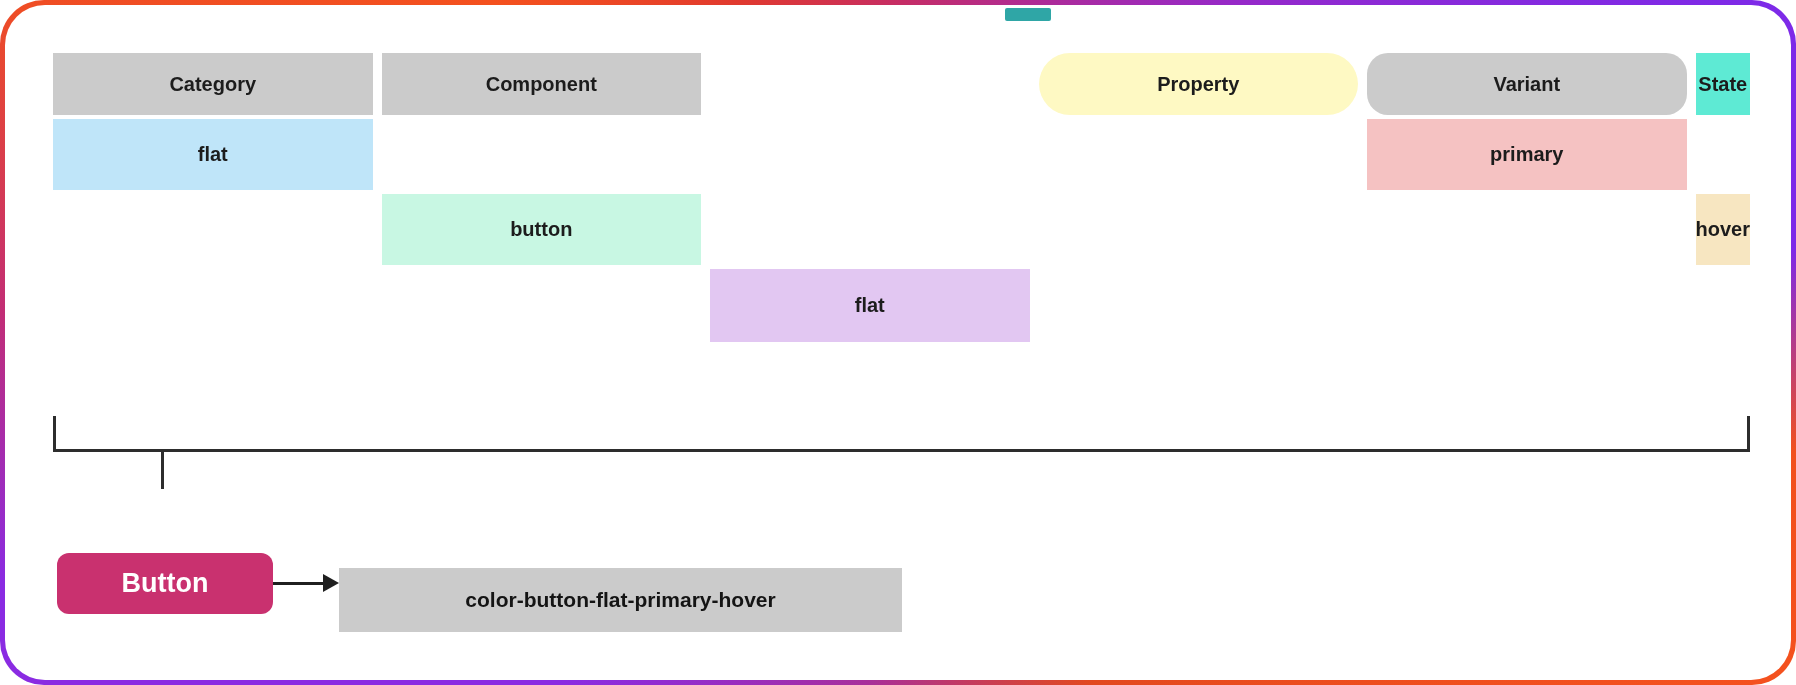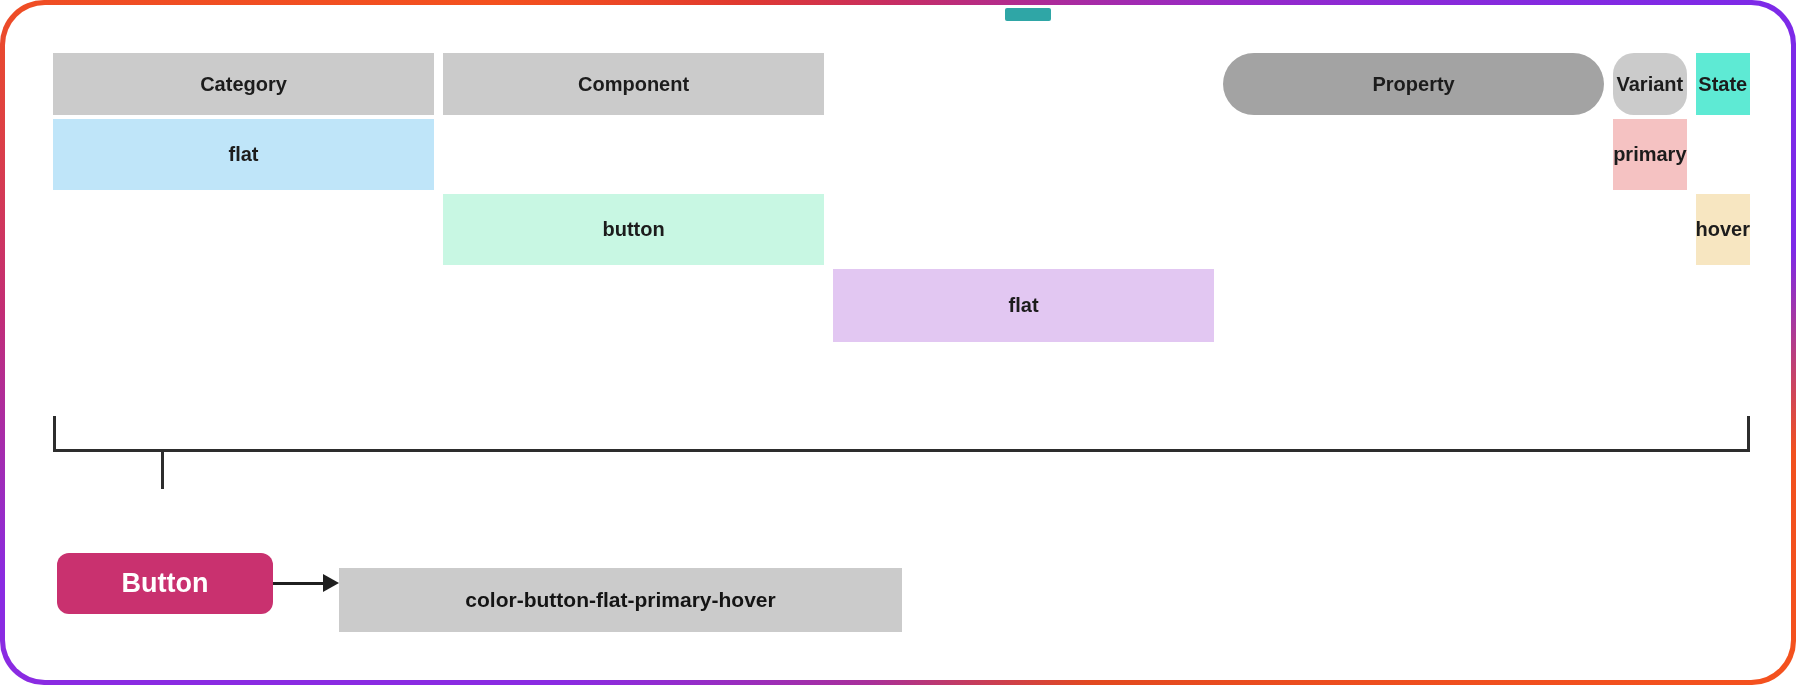--- a/index.html
+++ b/index.html
@@ -40,21 +40,21 @@
     position: absolute;
     left: 1000px; top: 3px;
     width: 46px; height: 13px;
     border-radius: 2px;
   }
   .token-grid {
     position: absolute;
     left: 48px; top: 48px;
     width: 1697px;
     display: grid;
-    grid-template-columns: repeat(4, 1fr);
+    grid-template-columns: repeat(5, 1fr);
     grid-template-rows: 62px 71px 71px 73px;
     column-gap: 9px;
     row-gap: 4px;
   }
   .hcell {
     grid-row: 1;
     display: flex; align-items: center; justify-content: center;
     font-weight: bold; font-size: 20px; color: #1c1c1c;
   }
   .vcell {
@@ -103,21 +103,21 @@
 <body>
 
 <div class="frame">
   <div class="panel">
 
     <div class="teal-artifact" style="background: rgb(47, 166, 166);"></div>
 
     <div class="token-grid">
         <div class="hcell" style="grid-column: 1; background: rgb(203, 203, 203);">Category</div>
         <div class="hcell" style="grid-column: 2; background: rgb(203, 203, 203);">Component</div>
-        <div class="hcell" style="grid-column: 4; background: #a3a3a3; border-radius: 31px;">Property</div>
+        <div class="hcell" style="grid-column: 4; background: #fef9c3; border-radius: 31px;">Property</div>
         <div class="hcell" style="grid-column: 5; background: rgb(203, 203, 203); border-radius: 21px;">Variant</div>
         <div class="hcell" style="grid-column: 6; background: #5eead4;">State</div>
         <div class="vcell" style="grid-area: 2 / 1; background: rgb(191, 229, 249);">flat</div>
         <div class="vcell" style="grid-area: 2 / 5; background: rgb(245, 194, 194);">primary</div>
         <div class="vcell" style="grid-area: 3 / 2; background: rgb(200, 247, 227);">button</div>
         <div class="vcell" style="grid-area: 3 / 6; background: rgb(247, 230, 193);">hover</div>
         <div class="vcell" style="grid-area: 4 / 3; background: rgb(226, 199, 242);">flat</div>
       </div>
 
     <div class="bracket-part bracket-h" style="background: rgb(45, 45, 45);"></div>

